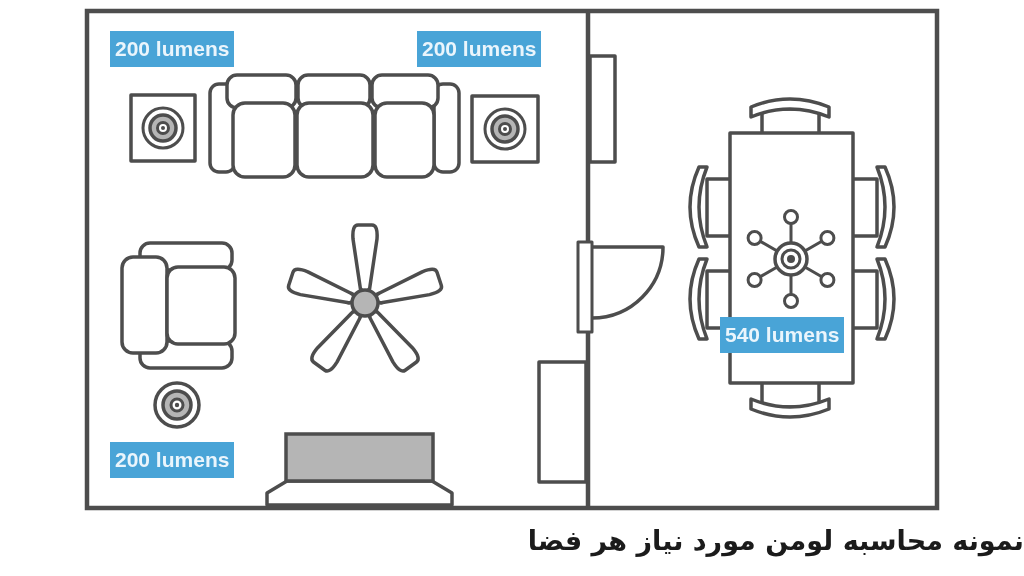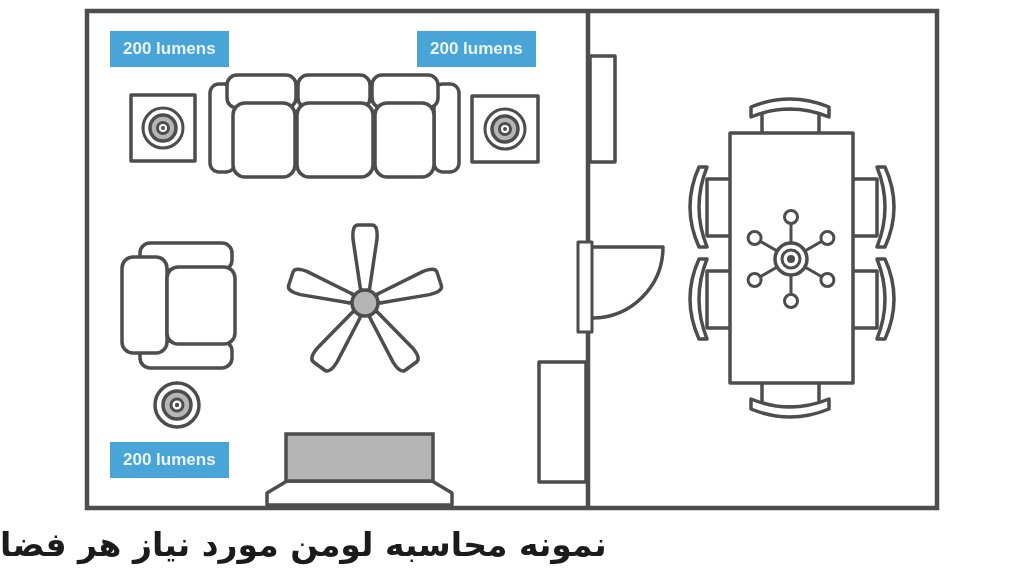--- a/index.html
+++ b/index.html
@@ -15,28 +15,28 @@
   .o   {fill:#ffffff;stroke:var(--outline,#4d4d4d);stroke-width:3.5;stroke-linejoin:round;stroke-linecap:round;}
   .n   {fill:none;stroke:var(--outline,#4d4d4d);stroke-width:3.5;stroke-linejoin:round;stroke-linecap:round;}
   .g   {fill:var(--furniture-gray,#b5b5b5);stroke:var(--outline,#4d4d4d);stroke-width:3.5;}
   .thin{stroke-width:3;}
   .dot {fill:var(--outline,#4d4d4d);stroke:none;}
 
   .lumen-label{
     position:absolute;
     background:var(--label-background,#49a4d7);
     color:var(--label-text,#eaf5fc);
-    font-size:17px;font-weight:600;line-height:28px;
-    padding:4px 13px;white-space:nowrap;
+    font-size:21px;font-weight:600;line-height:28px;
+    padding:4px 5px;white-space:nowrap;
   }
   .caption{
     position:absolute;left:0;right:0;top:525px;
-    text-align:left;direction:rtl;
+    text-align:right;direction:rtl;
     font-family:"DejaVu Sans", sans-serif;
-    font-weight:bold;font-size:33px;
+    font-weight:bold;font-size:27px;
     color:var(--caption-color,#1b1b1b);
   }
 </style>
 </head>
 <body>
 
 <div class="stage">
 
   <svg viewBox="0 0 1024 576" width="1024" height="576">
 
@@ -158,16 +158,17 @@
         <circle class="o thin" cx="-36.4" cy="-21" r="6.5"></circle>
         <circle class="o" r="16"></circle>
         <circle class="o thin" r="9"></circle>
         <circle class="dot" r="4"></circle>
       </g>
     </g>
   </svg>
 
   <div class="lumen-label" style="left:110px;top:31px">200 lumens</div>
   <div class="lumen-label" style="left:417px;top:31px">200 lumens</div>
+  <div class="lumen-label" style="left:720px;top:317px">540 lumens</div>
   <div class="lumen-label" style="left:110px;top:442px">200 lumens</div>
 
   <div class="caption">نمونه محاسبه لومن مورد نیاز هر فضا</div>
 </div>
 
 </body></html>

